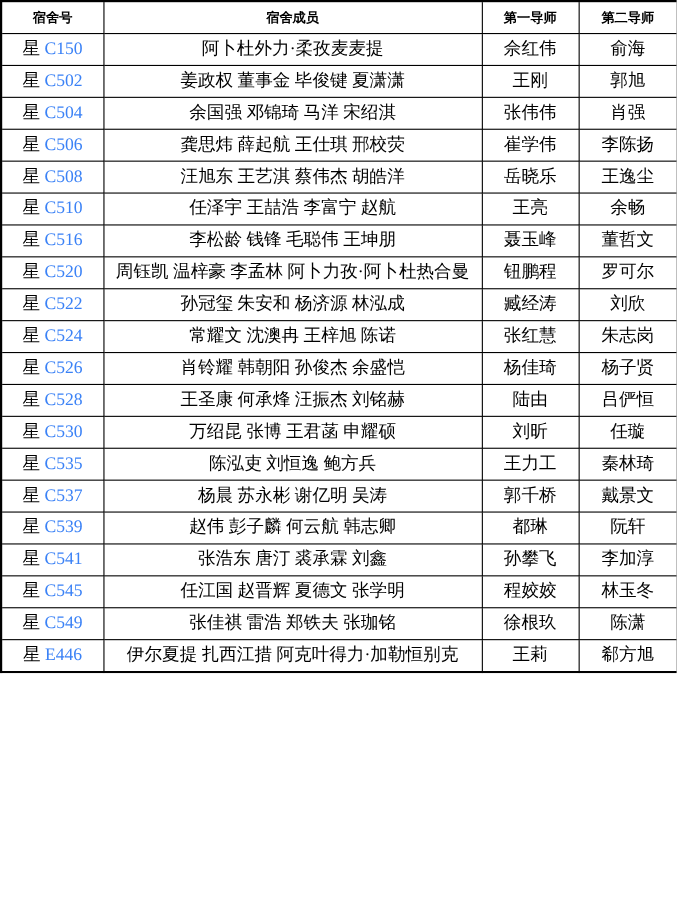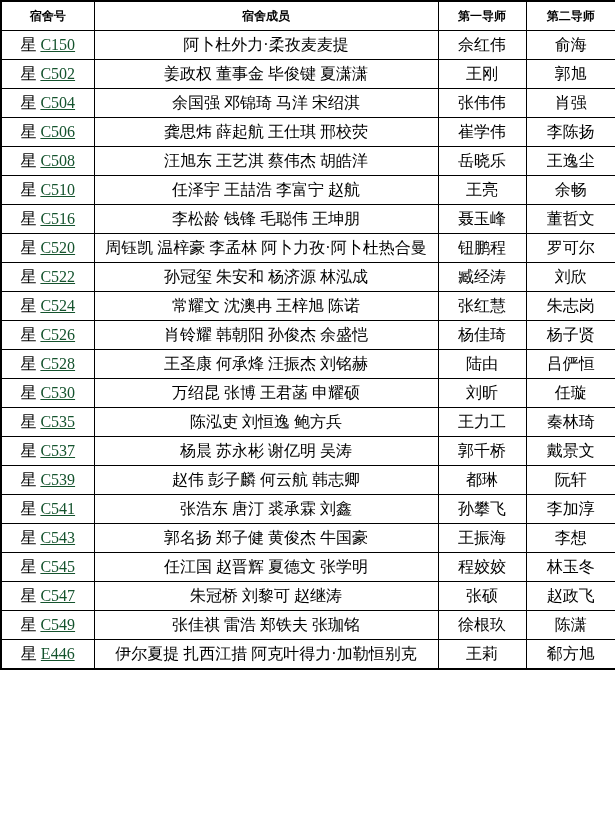--- a/index.html
+++ b/index.html
@@ -28,22 +28,21 @@
     font-size: 16px;
     line-height: 1;
     overflow: hidden;
     white-space: nowrap;
   }
   table.dorm-table th {
     font-weight: bold;
     font-size: 12px;
   }
   .room-code {
-    color: #14532d;
-    text-decoration: underline;
+    color: #3b82f6;
   }
 </style>
 </head>
 <body>
 
 <table class="dorm-table">
   <colgroup>
     <col style="width:93px">
     <col style="width:344px">
     <col style="width:88px">
@@ -154,36 +153,24 @@
     <td>都琳</td>
     <td>阮轩</td>
   </tr>
       <tr>
     <td><span>星</span> <span class="room-code">C541</span></td>
     <td>张浩东 唐汀 裘承霖 刘鑫</td>
     <td>孙攀飞</td>
     <td>李加淳</td>
   </tr>
       <tr>
-    <td><span>星</span> <span class="room-code">C543</span></td>
-    <td>郭名扬 郑子健 黄俊杰 牛国豪</td>
-    <td>王振海</td>
-    <td>李想</td>
-  </tr>
-      <tr>
     <td><span>星</span> <span class="room-code">C545</span></td>
     <td>任江国 赵晋辉 夏德文 张学明</td>
     <td>程姣姣</td>
     <td>林玉冬</td>
-  </tr>
-      <tr>
-    <td><span>星</span> <span class="room-code">C547</span></td>
-    <td>朱冠桥 刘黎可 赵继涛</td>
-    <td>张硕</td>
-    <td>赵政飞</td>
   </tr>
       <tr>
     <td><span>星</span> <span class="room-code">C549</span></td>
     <td>张佳祺 雷浩 郑铁夫 张珈铭</td>
     <td>徐根玖</td>
     <td>陈潇</td>
   </tr>
       <tr>
     <td><span>星</span> <span class="room-code">E446</span></td>
     <td>伊尔夏提 扎西江措 阿克叶得力·加勒恒别克</td>

